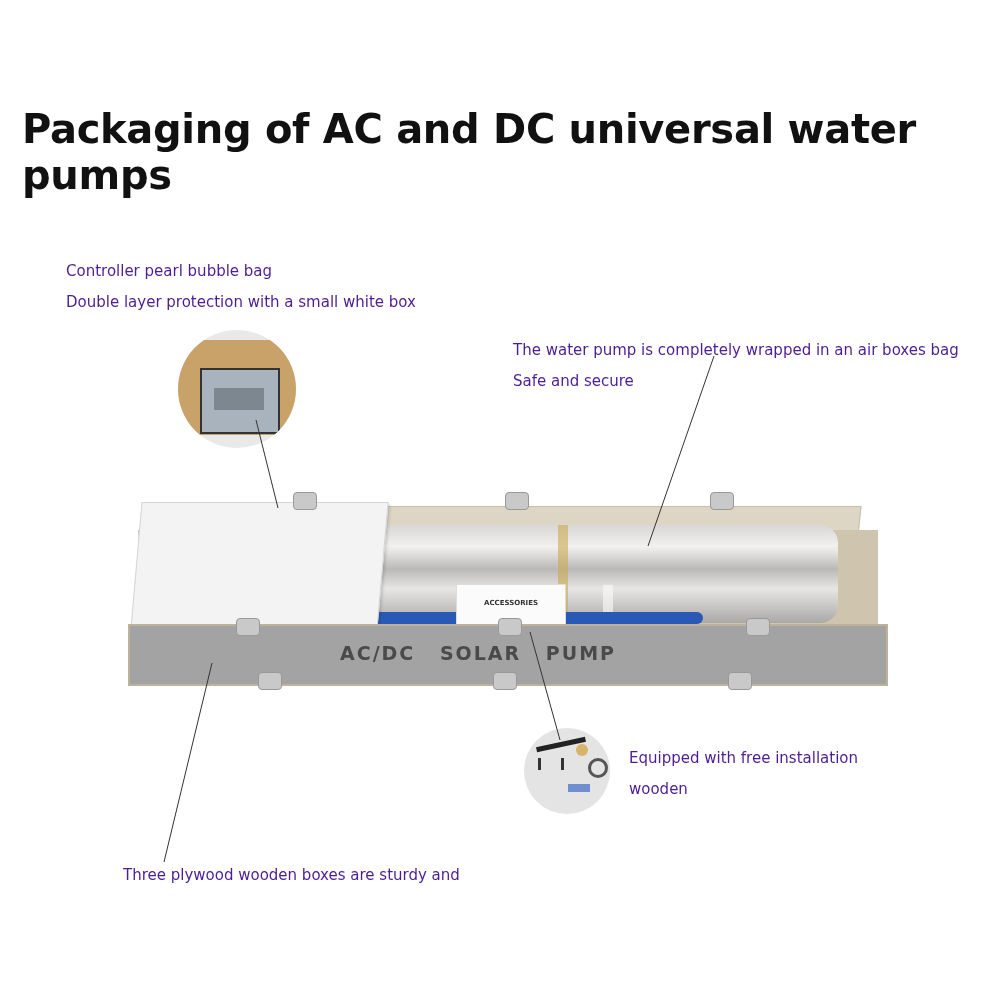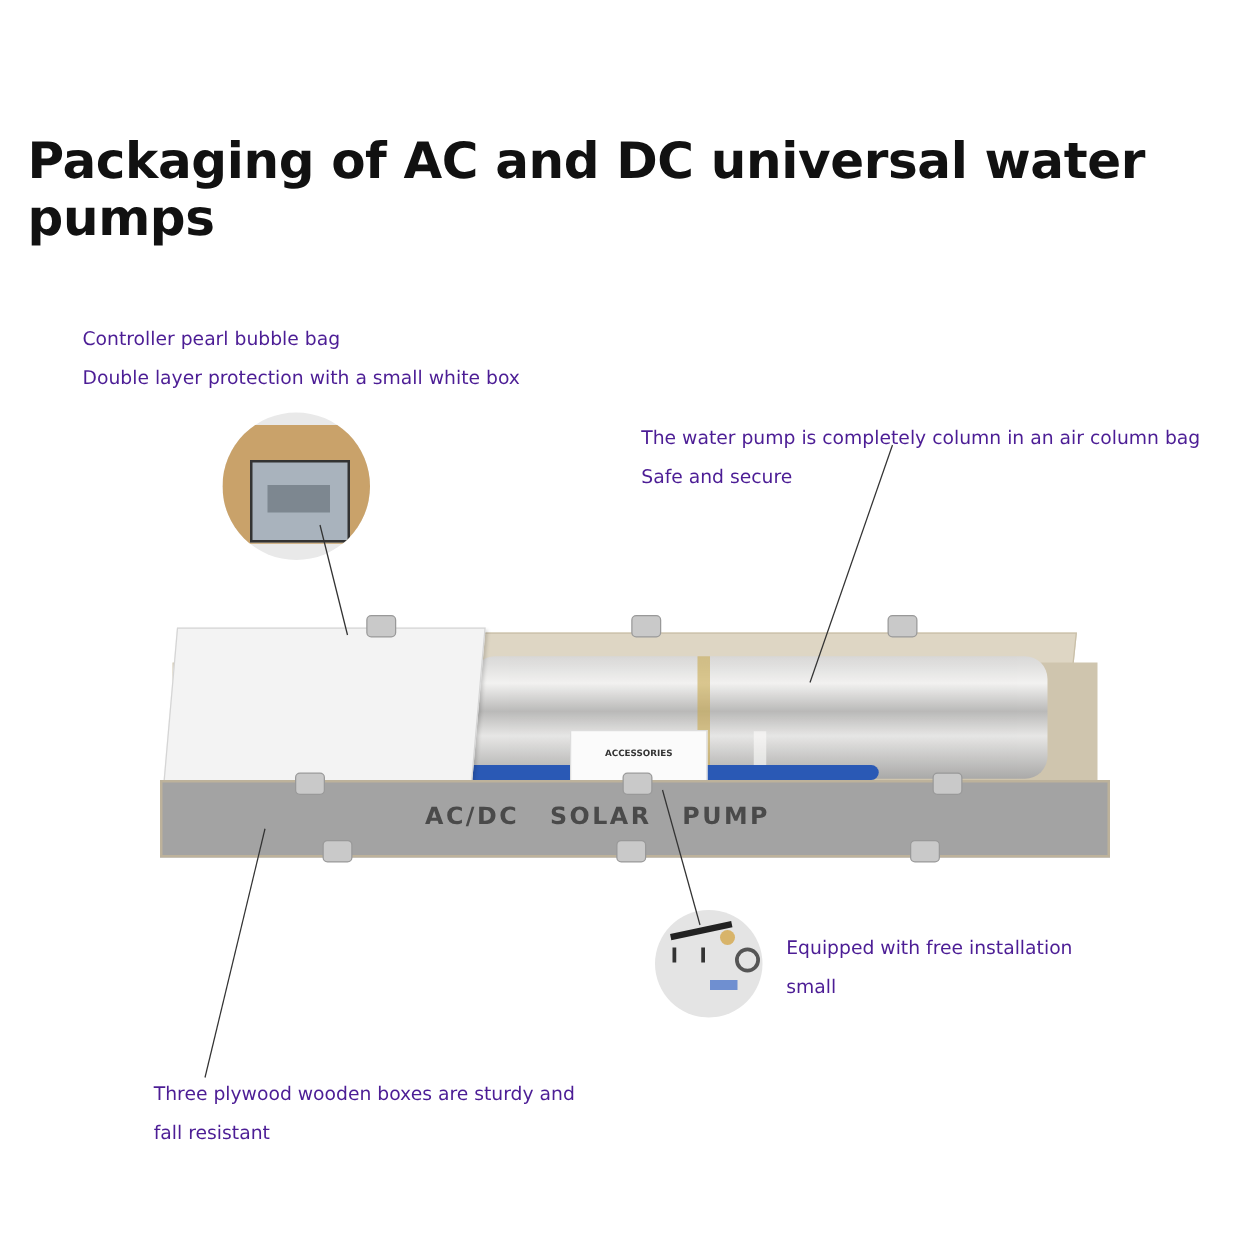--- a/index.html
+++ b/index.html
@@ -32,21 +32,21 @@
 </div>
 
 <div class="circle" style="left:178px; top:330px; width:118px; height:118px;">
   <div style="position:absolute; left:0; top:10px; width:118px; height:95px; background:#c9a26a;"></div>
   <div style="position:absolute; left:22px; top:38px; width:76px; height:62px; background:#a9b3bd; border:2px solid #333;">
     <div style="position:absolute; left:12px; top:18px; width:50px; height:22px; background:#7d8790;"></div>
   </div>
 </div>
 
 <div class="caption" style="left:513px; top:335px;">
-  <div>The water pump is completely column in an air column bag</div>
+  <div>The water pump is completely wrapped in an air boxes bag</div>
   <div>Safe and secure</div>
 </div>
 
 <div class="crate">
   <div class="back-wall"></div>
   <div class="floor"></div>
   <div class="pump">
     <div class="pump-band"></div>
     <div class="pump-wrap"></div>
   </div>
@@ -70,26 +70,25 @@
 <div class="circle" style="left:524px; top:728px; width:86px; height:86px; background:#e4e4e4;">
   <div style="position:absolute; left:12px; top:14px; width:50px; height:5px; background:#222; transform:rotate(-12deg);"></div>
   <div style="position:absolute; left:52px; top:16px; width:12px; height:12px; border-radius:50%; background:#d8b46a;"></div>
   <div style="position:absolute; left:64px; top:30px; width:14px; height:14px; border-radius:50%; border:3px solid #555;"></div>
   <div style="position:absolute; left:14px; top:30px; width:20px; height:12px; border-left:3px solid #333; border-right:3px solid #333;"></div>
   <div style="position:absolute; left:44px; top:56px; width:22px; height:8px; background:#6f8fd0;"></div>
 </div>
 
 <div class="caption" style="left:629px; top:743px;">
   <div>Equipped with free installation</div>
-  <div>small</div>
+  <div>wooden</div>
 </div>
 
 <div class="caption" style="left:123px; top:860px;">
   <div>Three plywood wooden boxes are sturdy and</div>
-  <div>fall resistant</div>
 </div>
 
 <svg width="1000" height="1000" style="position:absolute; left:0; top:0; pointer-events:none;">
   <line x1="256" y1="420" x2="278" y2="508" stroke="#333" stroke-width="1"></line>
   <line x1="714" y1="356" x2="648" y2="546" stroke="#333" stroke-width="1"></line>
   <line x1="530" y1="632" x2="560" y2="740" stroke="#333" stroke-width="1"></line>
   <line x1="212" y1="663" x2="164" y2="862" stroke="#333" stroke-width="1"></line>
 </svg>
 
 </body></html>

